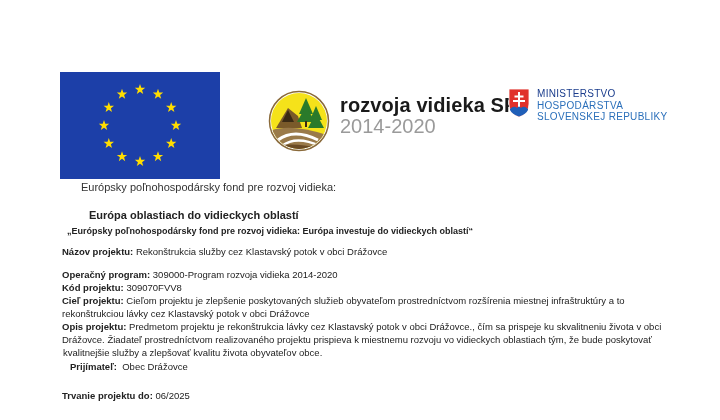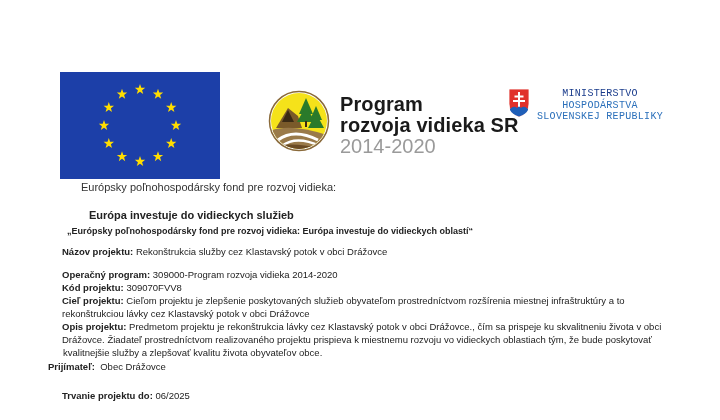--- a/index.html
+++ b/index.html
@@ -68,27 +68,26 @@
       width: 160px; height: 40px;
     }
     .ministry-crest {
       position: absolute;
       left: 0; top: 0;
       width: 22px; height: 30px;
     }
     .ministry-text {
       position: absolute;
       left: 29px; top: 0;
-      font-family: Liberation Mono, monospace;
+      font-family: Liberation Sans, sans-serif;
       font-size: 10px;
       line-height: 11.5px;
       color: #1f5fa8;
       letter-spacing: 0.3px;
       white-space: nowrap;
-      text-align: center;
     }
     .ministry-text .l1 { color: #1a3c8c; display: block; }
     .ministry-text .l2, .ministry-text .l3 { display: block; color: #2a6fba; }
 
     
     .txt {
       position: absolute;
       font-family: "Liberation Sans", "DejaVu Sans", sans-serif;
       font-size: 9.5px;
       color: #222222;
@@ -103,21 +102,21 @@
     .field-value { font-weight: normal; }
 
     .f-nazov { left: 62px; top: 246px; }
     .f-oper { left: 62px; top: 269px; }
     .f-kod { left: 62px; top: 282px; }
     .f-ciel { left: 62px; top: 295px; }
     .f-ciel2 { left: 62px; top: 308px; }
     .f-opis { left: 62px; top: 321px; }
     .f-opis2 { left: 62px; top: 334px; }
     .f-opis3 { left: 63px; top: 347px; }
-    .f-prij { left: 48px; top: 361px; }
+    .f-prij { left: 70px; top: 361px; }
     .f-vyska { left: 62px; top: 376px; }
     .f-trvanie { left: 62px; top: 390px; }
   </style>
 </head>
 <body>
 
 <div class="page">
 
   <div class="eu-flag">
     <svg viewBox="0 0 160 107" xmlns="http://www.w3.org/2000/svg">
@@ -164,21 +163,20 @@
           <polygon points="48,25 40,40 56,40" fill="#2a7a2a"></polygon>
 
           <path d="M0,44 Q20,34 62,48 L62,66 L0,66 Z" fill="#9a7a4a"></path>
           <path d="M10,52 Q26,40 50,52" stroke="#ffffff" stroke-width="3" fill="none"></path>
           <path d="M14,58 Q28,47 52,58" stroke="#ffffff" stroke-width="2.5" fill="none"></path>
           <path d="M0,60 Q20,52 62,62 L62,66 L0,66 Z" fill="#6a4a24"></path>
         </g>
       </svg>
     </div>
     <div class="prv-text">
-      <span class="prv-line1">Program</span>
       <span class="prv-line2">rozvoja vidieka SR</span>
       <span class="prv-years">2014-2020</span>
     </div>
   </div>
 
   <div class="ministry-logo">
     <div class="ministry-crest">
       <svg viewBox="0 0 22 30" xmlns="http://www.w3.org/2000/svg">
         <path d="M1,1 L21,1 L21,16 Q21,25 11,29 Q1,25 1,16 Z" fill="#e0312b" stroke="#ffffff" stroke-width="0.8"></path>
 
@@ -191,21 +189,21 @@
     </div>
     <div class="ministry-text">
       <span class="l1">MINISTERSTVO</span>
       <span class="l2">HOSPODÁRSTVA</span>
       <span class="l3">SLOVENSKEJ REPUBLIKY</span>
     </div>
   </div>
 
   <div class="txt fund-line">Európsky poľnohospodársky fond pre rozvoj vidieka:</div>
 
-  <div class="txt slogan-heading">Európa investuje do vidieckych služieb</div>
+  <div class="txt slogan-heading">Európa oblastiach do vidieckych oblastí</div>
   <div class="txt slogan-quote">„Európsky poľnohospodársky fond pre rozvoj vidieka: Európa investuje do vidieckych oblastí“</div>
 
   <div class="txt f-nazov">
     <span class="field-label">Názov projektu:</span><span class="field-value"> Rekonštrukcia služby cez Klastavský potok v obci Drážovce</span>
   </div>
 
   <div class="txt f-oper">
     <span class="field-label">Operačný program:</span><span class="field-value">  309000-Program rozvoja vidieka 2014-2020</span>
   </div>
 

